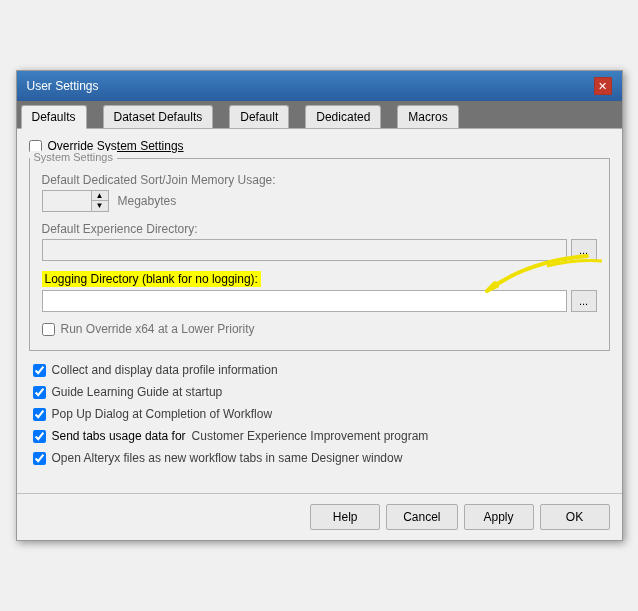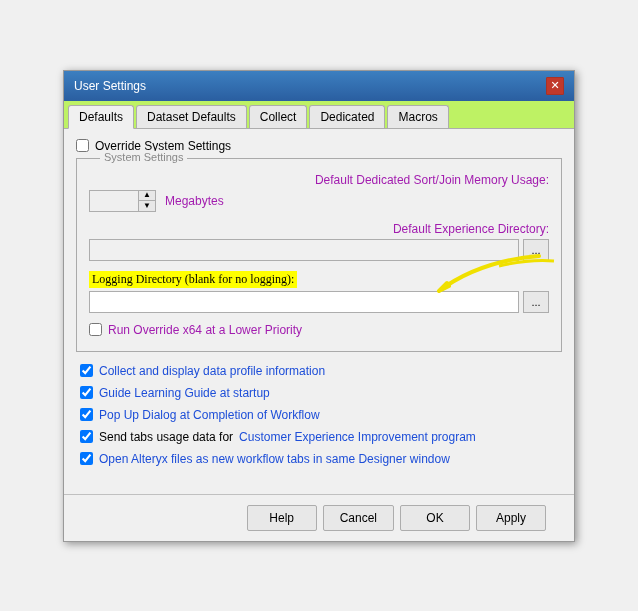--- a/index.html
+++ b/index.html
@@ -6,21 +6,21 @@
     body {
       font-family: 'Segoe UI', Tahoma, sans-serif;
       font-size: 12px;
       background: #f0f0f0;
       display: flex;
       align-items: center;
       justify-content: center;
       min-height: 100vh;
     }
     .dialog {
-      width: 512px;
+      width: 607px;
       background: #f0f0f0;
       border: 1px solid #999;
       box-shadow: 2px 2px 8px rgba(0,0,0,0.4);
     }
     .title-bar {
       background: linear-gradient(to bottom, #3c7fc0, #2a5ea0);
       color: white;
       padding: 6px 10px;
       display: flex;
       justify-content: space-between;
@@ -36,24 +36,24 @@
       color: white;
       font-size: 11px;
       cursor: pointer;
       display: flex;
       align-items: center;
       justify-content: center;
       border-radius: 1px;
     }
     .tabs {
       display: flex;
-      background: #bef264;
+      background: #737373;
       border-bottom: 1px solid #adadad;
       padding: 4px 4px 0 4px;
-      gap: 2px;
+      gap: 16px;
     }
     .tab {
       padding: 4px 10px;
       border: 1px solid #adadad;
       border-bottom: none;
       background: #e8e8e8;
       cursor: pointer;
       font-size: 12px;
       border-radius: 3px 3px 0 0;
     }
@@ -64,20 +64,21 @@
       z-index: 1;
     }
     .content {
       padding: 10px 12px;
     }
     .override-row {
       display: flex;
       align-items: center;
       gap: 6px;
       margin-bottom: 5px;
+      text-decoration: underline;
     }
     .field-row {
       margin-bottom: 10px;
     }
     .field-label {
       color: #555;
       margin-bottom: 3px;
       font-size: 12px;
     }
     .field-row-inline {
@@ -144,21 +145,20 @@
       font-size: 11px;
       display: flex;
       align-items: center;
       justify-content: center;
     }
     .logging-label-row {
       display: flex;
       gap: 6px;
       margin-bottom: 3px;
       position: relative;
-      font-family: Liberation Serif, serif;
     }
     .yellow-arrow {
       position: absolute;
       right: -10px;
       top: -20px;
       width: 200px;
       height: 60px;
       pointer-events: none;
     }
     .highlight-label {
@@ -179,27 +179,27 @@
     .options-section {
       padding: 0 4px;
     }
     .option-row {
       display: flex;
       align-items: center;
       gap: 6px;
       margin-bottom: 8px;
     }
     .link-text {
-      color: #1d4ed8;
+      color: #404040;
     }
     .button-bar {
       display: flex;
       justify-content: flex-end;
       gap: 6px;
-      padding: 10px 28px;
+      padding: 10px 12px;
       border-top: 1px solid #c0c0c0;
       margin-top: 10px;
     }
     .btn {
       min-width: 70px;
       padding: 5px 16px;
       border: 1px solid #adadad;
       background: #e8e8e8;
       cursor: pointer;
       font-size: 12px;
@@ -207,42 +207,42 @@
     }
     .group-container {
       border: 1px solid #aaa;
       padding: 14px 12px 10px 12px;
       margin-bottom: 12px;
       position: relative;
     }
     .group-legend {
       position: absolute;
       top: -8px;
-      left: 23px;
+      left: 0;
       background: #f0f0f0;
       padding: 0 4px;
       color: #888;
       font-size: 11px;
     }
-    .disabled-text { color: #a21caf; text-align: right; }
+    .disabled-text { color: #737373; }
   </style>
 </head>
 <body>
 
 <div class="dialog">
 
   <div class="title-bar">
     <span>User Settings</span>
     <div class="title-bar-close">✕</div>
   </div>
 
   <div class="tabs">
     <div class="tab active">Defaults</div>
     <div class="tab">Dataset Defaults</div>
-    <div class="tab">Collect</div>
+    <div class="tab">Default</div>
     <div class="tab">Dedicated</div>
     <div class="tab">Macros</div>
   </div>
 
   <div class="content">
 
     <div class="override-row">
       <input type="checkbox" style="">
       <span>Override System Settings</span>
     </div>
@@ -314,16 +314,16 @@
         <input type="checkbox" checked="" style="">
         <span class="link-text">Open Alteryx files as new workflow tabs in same Designer window</span>
       </div>
 
     </div>
   </div>
 
   <div class="button-bar">
     <button class="btn">Help</button>
     <button class="btn">Cancel</button>
+    <button class="btn">Apply</button>
     <button class="btn">OK</button>
-    <button class="btn">Apply</button>
   </div>
 </div>
 
 </body></html>

